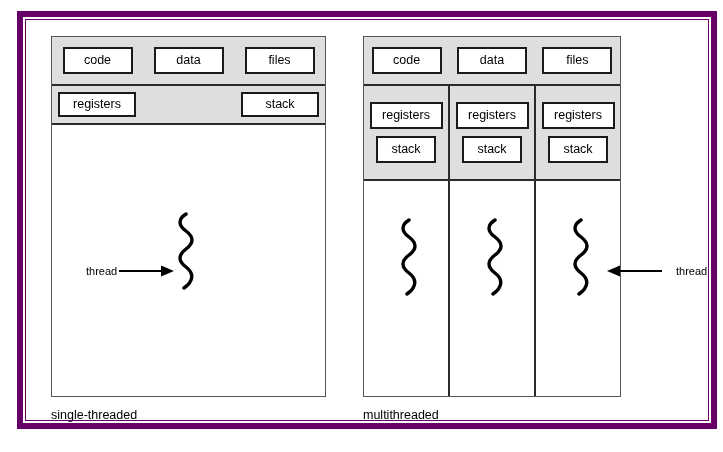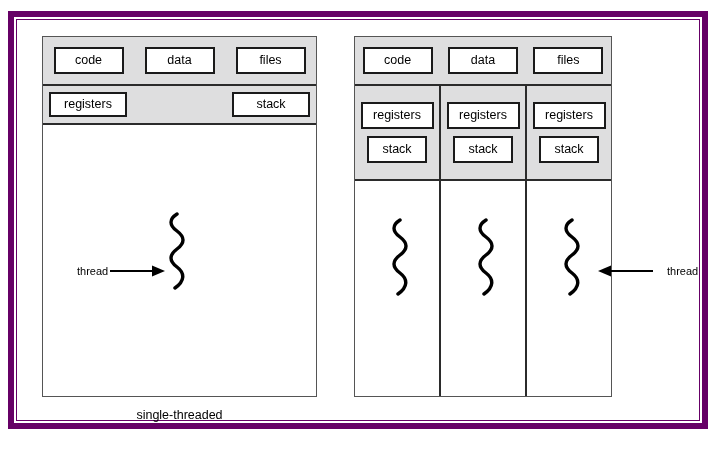--- a/index.html
+++ b/index.html
@@ -11,21 +11,21 @@
     width: 723px;
     height: 452px;
     position: relative;
     font-family: "Liberation Sans", sans-serif;
     overflow: hidden;
   }
 
   
   #figure-frame {
     position: absolute;
-    left: 8px;
+    left: 17px;
     top: 11px;
     width: 700px;
     height: 418px;
     box-sizing: border-box;
     border: 6px solid #660066;
     background: #ffffff;
   }
   #figure-inner {
     position: absolute;
     left: 0; top: 0; right: 0; bottom: 0;
@@ -202,21 +202,21 @@
     top: 244px;
   }
   .ann-text { line-height: 1; }
   .ann-arrow { display: block; }
 
   
   .caption {
     position: absolute;
     font-size: 12.5px;
     color: #000000;
-    text-align: center;
+    text-align: left;
     line-height: 1;
     white-space: nowrap;
   }
   #caption-single {
     left: 25px;
     top: 389px;
     width: 275px;
   }
   #caption-multi {
     left: 337px;
@@ -310,17 +310,18 @@
 
         <div class="thread-annotation" id="thread-label-right">
           <svg class="ann-arrow" width="58" height="14" viewBox="0 0 58 14">
             <line x1="14" y1="7" x2="56" y2="7" stroke="#000000" stroke-width="2.2"></line>
             <polygon points="14,1.5 1,7 14,12.5" fill="#000000"></polygon>
           </svg>
           <span class="ann-text" style="margin-left:12px;">thread</span>
         </div>
 
         <div class="caption" id="caption-single">single-threaded</div>
+        <div class="caption" id="caption-multi">multithreaded</div>
 
       </div>
     </div>
   </div>
 </div>
 
 </body></html>

